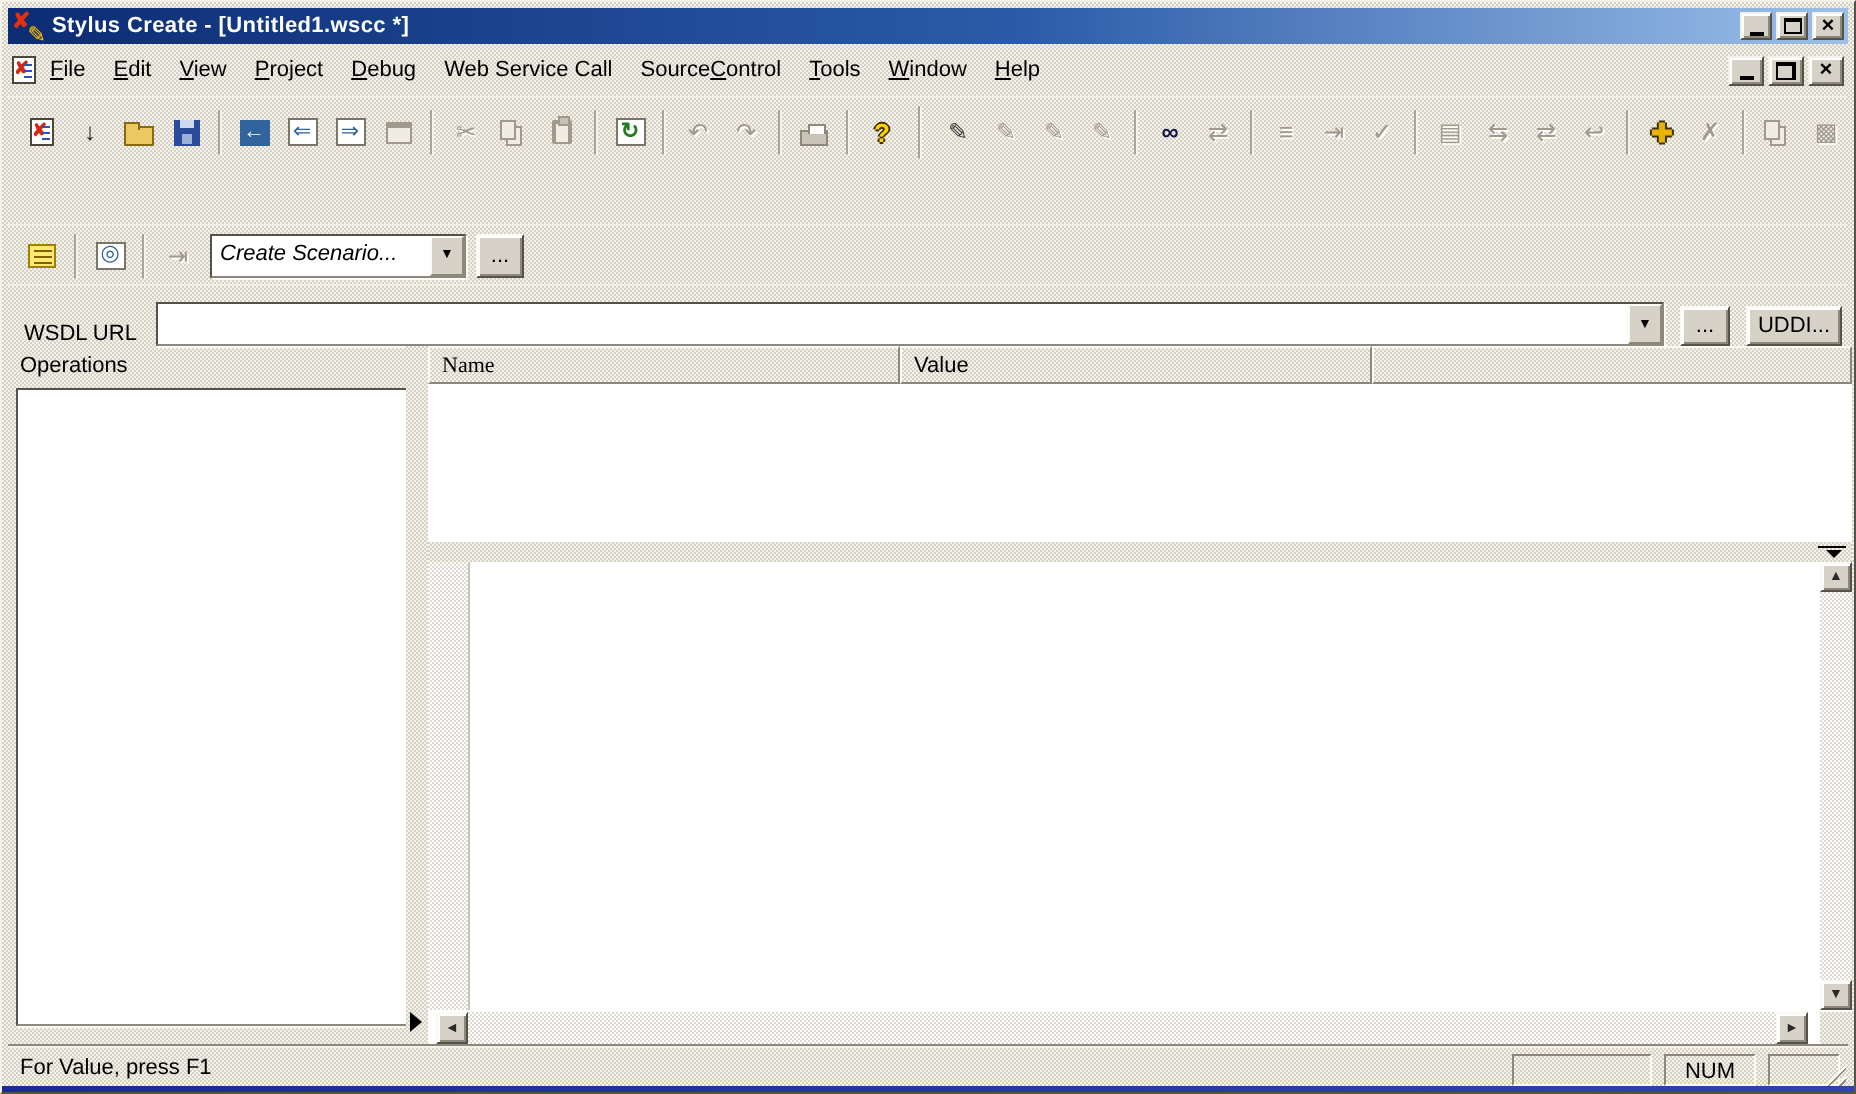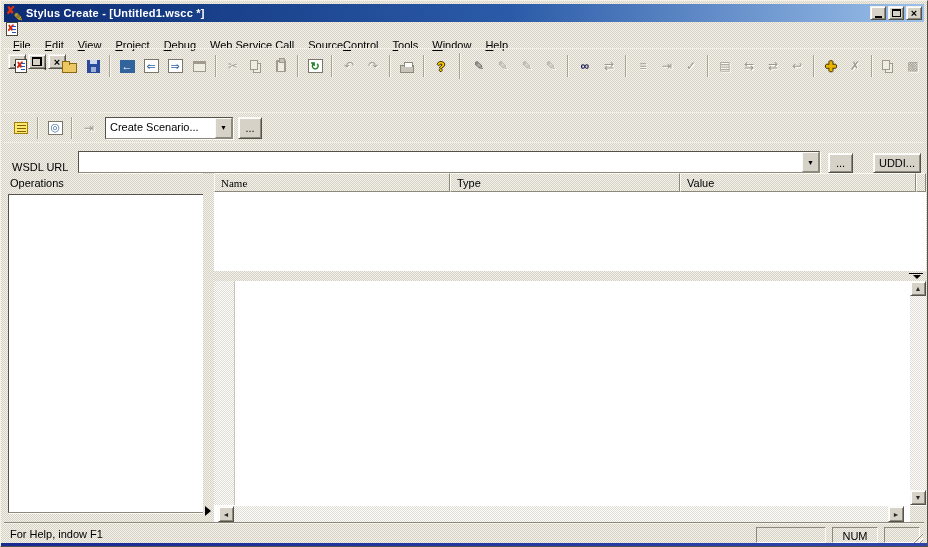--- a/index.html
+++ b/index.html
@@ -35,21 +35,21 @@
   .g-max { width:9px; height:8px; border:1px solid #000; border-top-width:2px; }
   .g-close { font-size:11px; font-weight:bold; line-height:10px; }
   .g-restore { position:relative; width:10px; height:9px; }
   .g-restore::before { content:""; position:absolute; right:0; top:0; width:7px; height:6px;
                        border:1px solid #000; border-top-width:2px; background:#d6d2c8; }
   .g-restore::after  { content:""; position:absolute; left:0; bottom:0; width:7px; height:6px;
                        border:1px solid #000; border-top-width:2px; background:#d6d2c8; }
 
   
   .menubar { position:absolute; left:3px; top:21px; right:3px; height:26px;
-             display:flex; align-items:flex-start; padding:0 2px;flex-direction:column; }
+             display:flex; align-items:center; padding:0 2px; }
   .menu-items { display:flex; align-items:center; flex:1; }
   .menu-item { padding:3px 7px; cursor:default; }
   .menu-item u { text-decoration:underline; }
   .mdi-controls { display:flex; }
   .mdi-controls .winbtn { width:18px; height:15px; }
 
   
   .toolbar { position:absolute; left:3px; right:3px; display:flex; align-items:center;
              border-top:1px solid #f2efe6; }
   #toolbar-main { top:47px; height:35px; padding-left:5px; }
@@ -104,34 +104,34 @@
 
   
   #toolbar-scenario { top:111px; height:30px; padding-left:5px; }
   .combo { display:flex; height:22px; background:#fff;
            border:1px solid #8c887c; border-top-color:#55524a; border-left-color:#55524a;
            box-shadow:1px 1px 0 #fcfaf4; }
   .combo .combo-value { flex:1; padding:3px 4px 0 4px; white-space:nowrap; overflow:hidden; }
   .combo .combo-arrow { width:17px; background:#d6d2c8; border:1px solid #8c887c;
                         border-top-color:#fcfaf4; border-left-color:#fcfaf4;
                         display:flex; align-items:center; justify-content:center; font-size:7px; }
-  #scenario-combo { width:128px; margin-left:4px; }
+  #scenario-combo { width:128px; margin-left:4px;font-style:italic; }
   .sys-btn { height:22px; background:#d6d2c8; display:flex; align-items:center; justify-content:center;
              border:1px solid #55524a; border-top-color:#fcfaf4; border-left-color:#fcfaf4;
              box-shadow:inset 1px 1px 0 #fff, inset -1px -1px 0 #8c887c; }
   #scenario-browse { width:24px; margin-left:5px; }
 
   
   .wsdl-bar { position:absolute; left:3px; top:141px; right:3px; height:31px;
               display:flex; align-items:flex-end; border-top:1px solid #f2efe6; }
   .wsdl-label { margin:0 10px 0 8px; white-space:nowrap; }
   #wsdl-combo { flex:1; max-width:766px; }
   #wsdl-combo input { flex:1; border:none; outline:none; font:inherit; padding:0 4px; }
   #wsdl-browse { width:25px; height:20px; margin-left:8px; }
-  #wsdl-uddi { width:48px; height:20px; margin-left:20px; margin-right:3px; }
+  #wsdl-uddi { width:48px; height:20px; margin-left:8px; margin-right:3px; }
 
   
   .main { position:absolute; left:0; top:172px; width:928px; height:349px; }
   .left-pane { position:absolute; left:3px; top:0; width:199px; height:349px; }
   .left-pane .pane-title { padding:4px 0 0 6px; }
   .ops-list { position:absolute; left:4px; top:21px; width:197px; height:319px; background:#fff;
               border:1px solid #8c887c; border-top-color:#55524a; border-left-color:#55524a;
               box-shadow:1px 1px 0 #fcfaf4; }
   .v-divider { position:absolute; left:202px; top:0; width:11px; height:349px; }
   .pane-arrow { position:absolute; left:204px; top:333px; width:0; height:0;
@@ -385,21 +385,20 @@
       <div class="pane-title">Operations</div>
       <div class="ops-list"></div>
     </div>
 
     <div class="v-divider dither"></div>
     <span class="pane-arrow"></span>
 
     <div class="right-pane">
       <div class="hdr-row" id="param-headers">
           <div class="hdr-cell dither" style="width: 236px; font-family: Liberation Serif, serif;">Name</div>
-          <div class="hdr-cell dither" style="width: 230px;">Type</div>
           <div class="hdr-cell dither" style="width: 236px;">Value</div>
           <div class="hdr-cell dither" style="flex: 1 1 0%;"></div>
         </div>
       <div class="table-area"></div>
 
       <div class="h-splitter dither">
         <span class="split-handle"></span>
       </div>
 
       <div class="editor">
@@ -415,19 +414,19 @@
           <span class="sb-btn">◄</span>
           <span class="sb-track dither-light"></span>
           <span class="sb-btn">►</span>
         </div>
         <div class="sb-corner dither"></div>
       </div>
     </div>
   </div>
 
   <div class="statusbar">
-    <span class="status-msg">For Help, indow F1</span>
+    <span class="status-msg">For Value, press F1</span>
     <span id="status-cells"><span class="status-cell dither" style="left: 752px; width: 70px;"></span><span class="status-cell dither" style="left: 828px; width: 46px;">NUM</span><span class="status-cell dither" style="left: 880px; width: 36px;"></span></span>
     <span class="grip"></span>
   </div>
 
   <div class="bottom-edge"></div>
 </div>
 
 </body></html>

